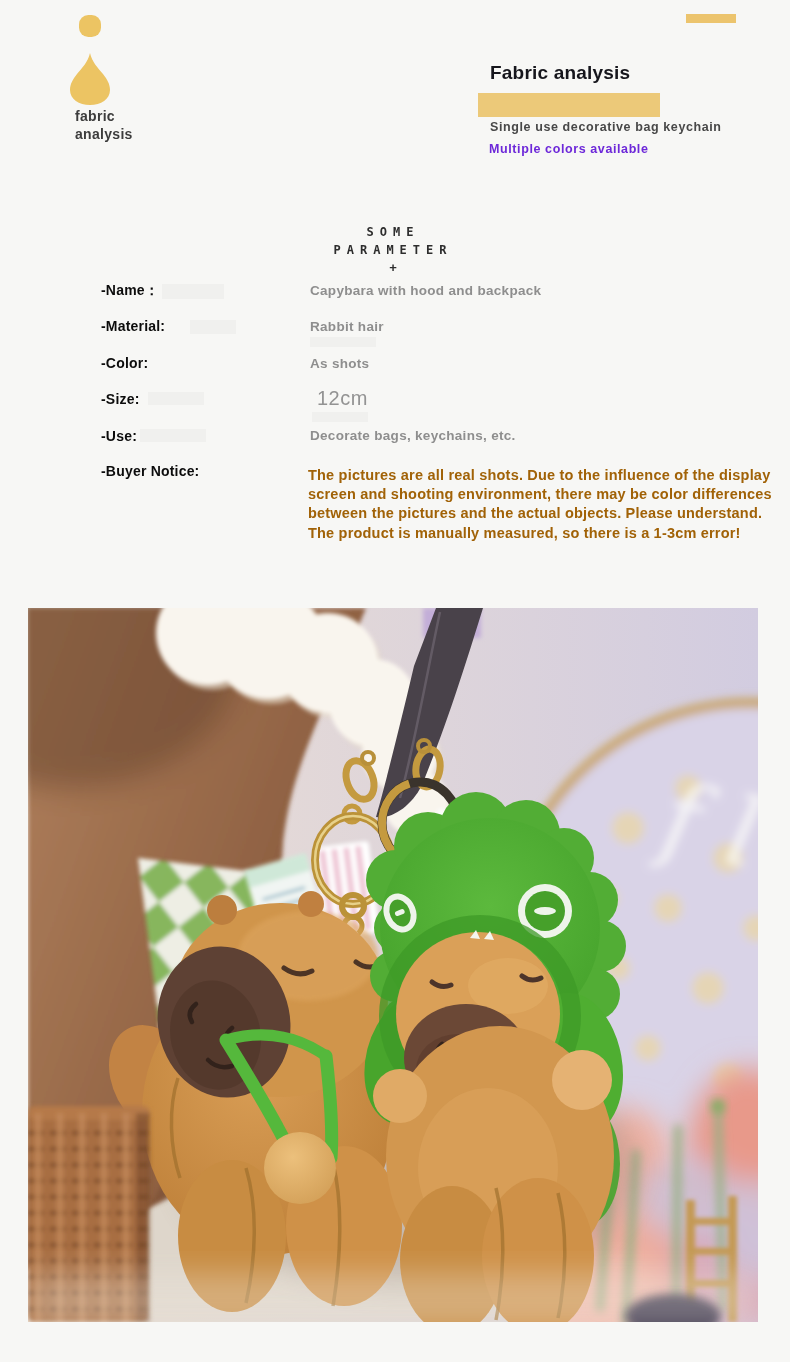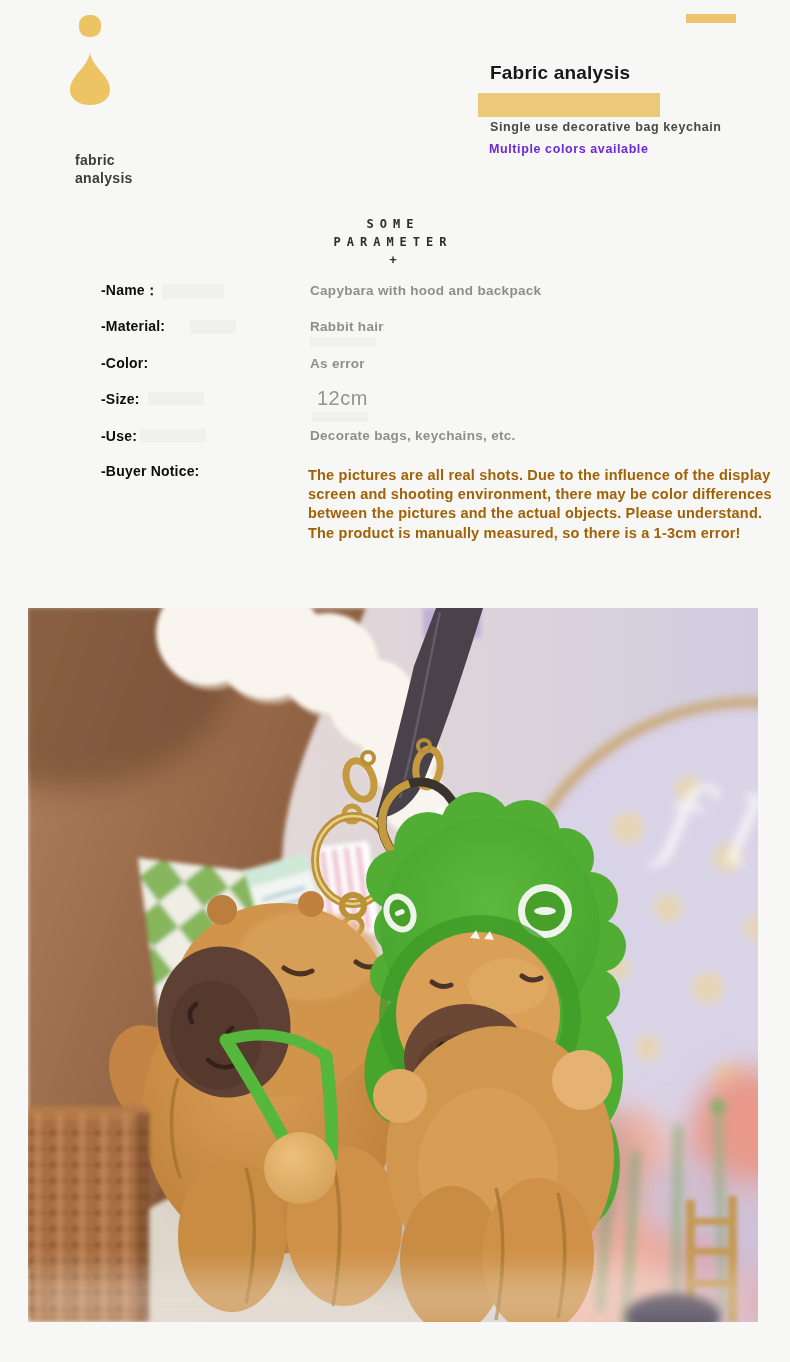--- a/index.html
+++ b/index.html
@@ -5,28 +5,28 @@
   html,body{margin:0;padding:0;background:#e9e9e7;}
   .canvas{
     position:relative;width:790px;height:1362px;margin:0 auto;
     background:#f7f7f5;overflow:hidden;
     font-family:"Liberation Sans", sans-serif;
   }
   .abs{position:absolute;}
   
   .dot{left:79px;top:15px;width:22px;height:22px;border-radius:42%;background:#ecc463;}
   .droplet{left:70px;top:52px;}
-  .brand{left:75px;top:108px;font-weight:bold;font-size:14px;line-height:17.5px;color:#3c3c3c;letter-spacing:.3px;margin-top:44px;}
+  .brand{left:75px;top:108px;font-weight:bold;font-size:14px;line-height:17.5px;color:#3c3c3c;letter-spacing:.3px;}
   .corner-rect{left:686px;top:14px;width:50px;height:9px;background:#ecc46d;}
   .hero-title{left:490px;top:62px;font-weight:bold;font-size:19px;color:#16161c;letter-spacing:.2px;}
   .hero-bar{left:478px;top:93px;width:182px;height:24px;background:#ecc979;}
   .hero-sub1{left:490px;top:120px;font-weight:bold;font-size:12.5px;color:#484848;letter-spacing:.6px;text-align:center;}
   .hero-sub2{left:489px;top:142px;font-weight:bold;font-size:12.5px;color:#6d28d9;letter-spacing:.6px;}
   
-  .some-block{left:243px;top:215px;width:300px;text-align:center;color:#2d2d2d;}
+  .some-block{left:243px;top:223px;width:300px;text-align:center;color:#2d2d2d;}
   .some-line{font-weight:bold;font-size:12px;letter-spacing:6px;line-height:18px;font-family:"DejaVu Sans Mono", monospace;}
   .some-plus{font-weight:bold;font-size:13px;line-height:18px;letter-spacing:0;}
   
   .plabel{left:101px;font-weight:bold;font-size:14px;color:#0c0c0c;letter-spacing:.2px;}
   .pvalue{left:310px;font-weight:bold;font-size:13.5px;color:#8e8e8e;letter-spacing:.3px;}
   .r1{top:282px}.r2{top:318px}.r3{top:355px}.r4{top:391px}.r5{top:428px}.r6{top:463px}
   .v1{top:283px}.v2{top:319px}.v3{top:356px}.v5{top:428px}
   .size-value{left:317px;top:387px;font-weight:400;font-size:20px;color:#939393;letter-spacing:.5px;}
   .notice{left:308px;top:466px;width:472px;font-weight:bold;font-size:14.5px;line-height:19.2px;color:#a16207;letter-spacing:.2px;}
   .ghost{background:#f0f0ee;}
@@ -67,21 +67,21 @@
   <div class="abs ghost" style="left:310px;top:337px;width:66px;height:10px;"></div>
   <div class="abs ghost" style="left:312px;top:412px;width:56px;height:10px;"></div>
 
   <div class="abs plabel r1">-Name：</div>
   <div class="abs pvalue v1">Capybara with hood and backpack</div>
 
   <div class="abs plabel r2">-Material:</div>
   <div class="abs pvalue v2">Rabbit hair</div>
 
   <div class="abs plabel r3">-Color:</div>
-  <div class="abs pvalue v3">As error</div>
+  <div class="abs pvalue v3">As shots</div>
 
   <div class="abs plabel r4">-Size:</div>
   <div class="abs size-value">12cm</div>
 
   <div class="abs plabel r5">-Use:</div>
   <div class="abs pvalue v5">Decorate bags, keychains, etc.</div>
 
   <div class="abs plabel r6">-Buyer Notice:</div>
   <div class="abs notice">The pictures are all real shots. Due to the influence of the display screen and shooting environment, there may be color differences between the pictures and the actual objects. Please understand. The product is manually measured, so there is a 1-3cm error!</div>
 

